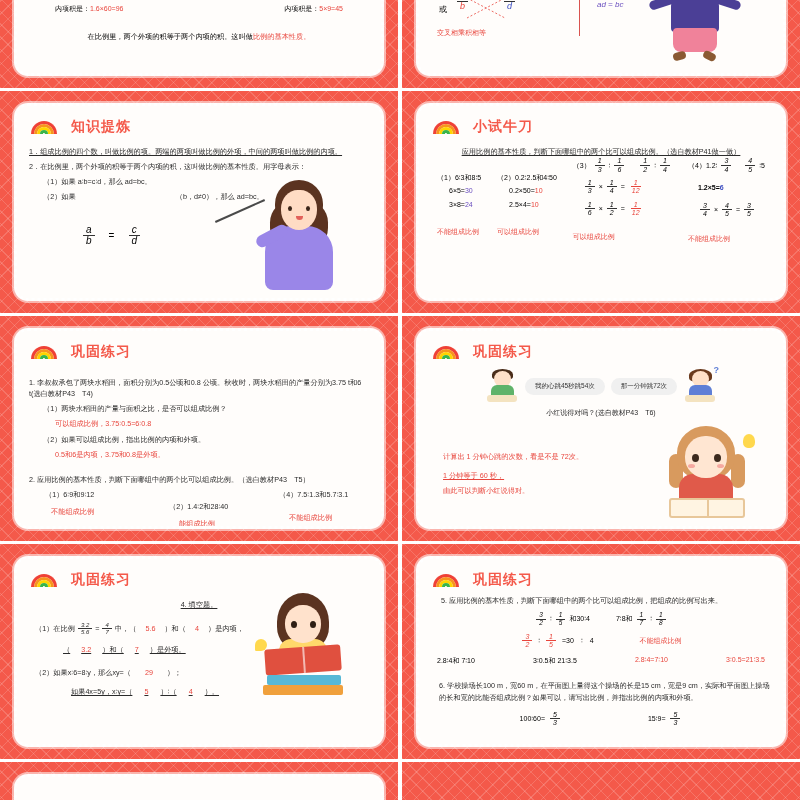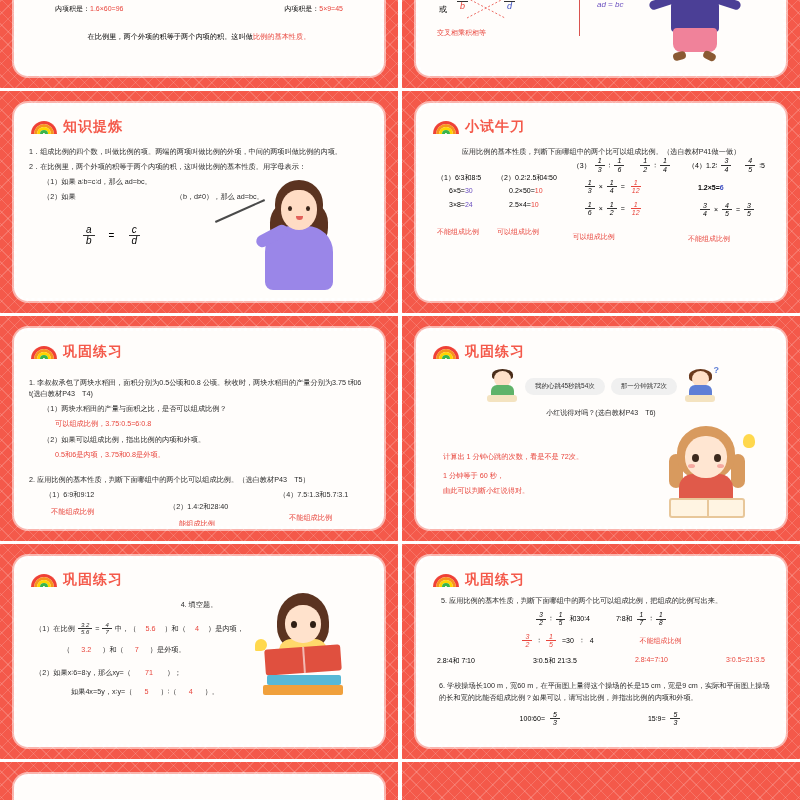--- a/index.html
+++ b/index.html
@@ -47,21 +47,21 @@
     border-radius: 0 0 14px 14px;
   }
   
   .slide-bottom .card {
     bottom: -180px;
     border-bottom: none;
     border-radius: 14px 14px 0 0;
   }
 
   
-  .hdr { display: flex; align-items: center; gap: 6px; margin: 2px 0 4px 2px; height: 22px; }
+  .hdr { display: flex; align-items: center; gap: 14px; margin: 2px 0 4px 2px; height: 22px; }
   .rainbow { width: 26px; height: 14px; position: relative; flex: none; }
   .rainbow span {
     position: absolute; left: 50%; bottom: 0;
     transform: translateX(-50%);
     border-radius: 100px 100px 0 0;
     border-style: solid; border-bottom: none;
   }
   .rb1 { width: 26px; height: 13px; border-width: 3px; border-color: #ef4136; }
   .rb2 { width: 20px; height: 10px; border-width: 3px; border-color: #f7941e; }
   .rb3 { width: 14px; height: 7px;  border-width: 3px; border-color: #ffd400; }
@@ -73,21 +73,21 @@
   
   .body { font-size: 7.2px; color: #2b2b2b; line-height: 1.55; }
   .red { color: #e8453c; }
   .blue { color: #3b4cc0; }
   .purple { color: #6a4fbf; }
   .ctr { text-align: center; }
   .ind1 { padding-left: 14px; }
   .ind2 { padding-left: 26px; }
   .mt4 { margin-top: 4px; }
   .mt6 { margin-top: 14px; }
-  .mt8 { margin-top: 8px; }
+  .mt8 { margin-top: 8px; text-decoration: underline; }
   .mt12 { margin-top: 12px; }
 
   
   .frac { display: inline-flex; flex-direction: column; align-items: center;
           vertical-align: middle; line-height: 1.05; margin: 0 2px; font-style: italic; }
   .frac .num { border-bottom: 1px solid #333; padding: 0 3px; }
   .frac .den { padding: 0 3px; }
   .frac.red .num { border-bottom-color: #e8453c; }
 
   
@@ -529,21 +529,21 @@
       <div class="body mt8" style="display:flex; align-items:center; gap:1px; padding-left:34px;">
         <span>（</span>
         <span class="red" style="padding:0 10px;">3.2</span>
         <span>）和（</span>
         <span class="red" style="padding:0 10px;">7</span>
         <span>）是外项。</span>
       </div>
 
       <div class="body mt12" style="display:flex; align-items:center; padding-left:6px;">
         <span>（2）如果x∶6=8∶y，那么xy=（</span>
-        <span class="red" style="padding:0 14px;">71</span>
+        <span class="red" style="padding:0 14px;">29</span>
         <span>）；</span>
       </div>
 
       <div class="body mt8" style="display:flex; align-items:center; padding-left:42px;">
         <span>如果4x=5y，x∶y=（</span>
         <span class="red" style="padding:0 12px;">5</span>
         <span>）∶（</span>
         <span class="red" style="padding:0 12px;">4</span>
         <span>）。</span>
       </div>

